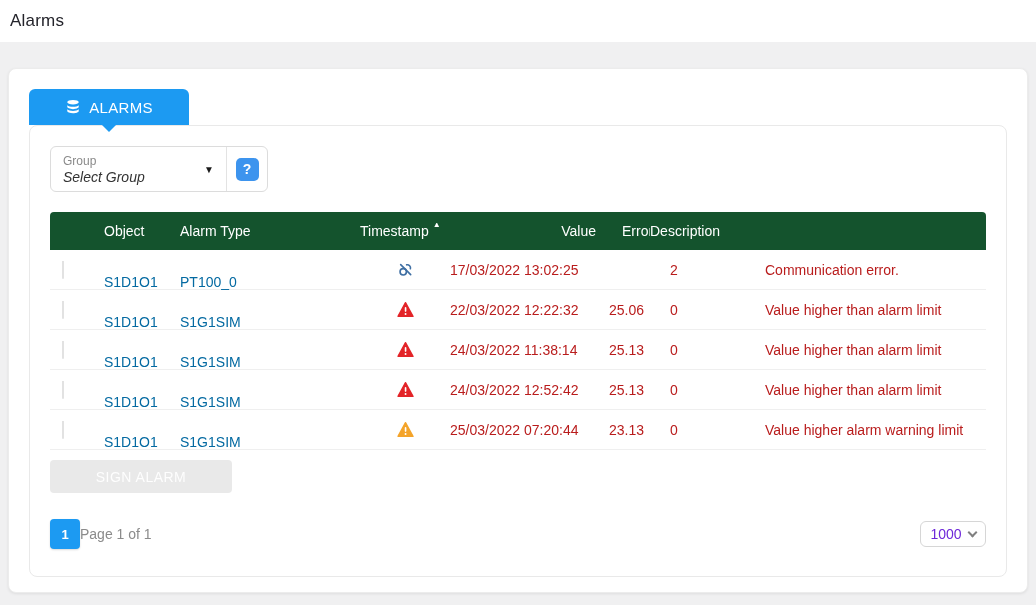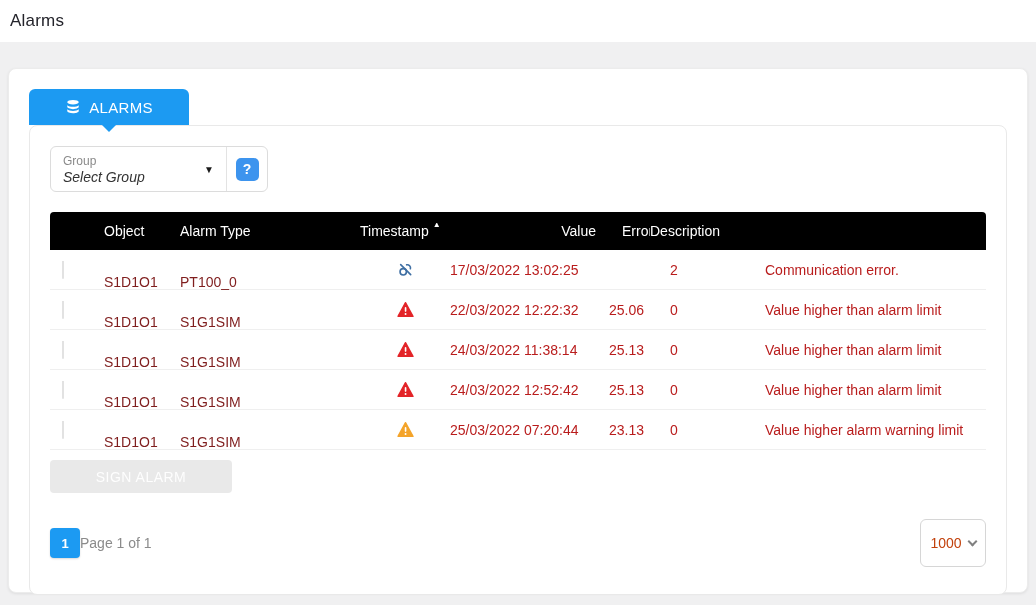--- a/index.html
+++ b/index.html
@@ -36,50 +36,50 @@
   .group-value { font-size:14px; color:#333;font-style:italic; }
   .caret-down { font-size:10px; color:#1a1a1a; }
   .group-divider { width:1px; background:#e3e3e3; }
   .help-cell { width:40px; display:flex; align-items:center; justify-content:center; cursor:pointer; }
   .help-icon { width:23px; height:23px; background:#3d94ee; border-radius:5px; color:#fff;
     font-weight:bold; font-size:14px; display:flex; align-items:center; justify-content:center; }
 
   
   .alarm-table { margin-top:20px; width:100%; }
   .grid { display:grid; grid-template-columns:44px 86px 180px 90px 152px 48px 115px 1fr; align-items:center; }
-  .t-header { background:#000000; color:#fff; height:38px; border-radius:4px 4px 0 0; }
+  .t-header { background:#14532d; color:#fff; height:38px; border-radius:4px 4px 0 0; }
   .t-header .cell { font-size:14px; font-weight:500; cursor:pointer; }
   .t-row { height:40px; border-bottom:1px solid #efefef; background:#fff; }
   .cell { overflow:hidden; white-space:nowrap; }
   .c-check { padding-left:12px; }
   .c-object { padding-left:10px; }
   .c-value { text-align:right; padding-right:6px; }
   .c-error { padding-left:20px; }
   .c-icon { display:flex; justify-content:center; align-items:center; }
   .sort-arrow { font-size:8px; vertical-align:top; position:relative; top:-3px; margin-left:4px; }
 
   .checkbox { width:16px; height:16px; border-radius:4px; cursor:pointer; }
   .checkbox.header { background:#fff; width:17px; height:17px; }
   .checkbox.row { background:#f1f1f1; border:1px solid #e2e2e2; }
 
-  .link-text { color:#7f1d1d; font-size:14px; cursor:pointer;margin-top:24px; }
+  .link-text { color:#0369a1; font-size:14px; cursor:pointer;margin-top:24px; }
   .muted-text { color:#b91c1c; font-size:14px; }
 
   
   .sign-btn { margin-top:10px; width:182px; height:33px; background:#e9e9e9; border:none;
     border-radius:4px; color:rgba(255,255,255,.92); font-size:14px; font-weight:500;
     letter-spacing:.5px; font-family:inherit; }
 
   .pagination { margin-top:26px; display:flex; align-items:center; }
   .page-btn { width:30px; height:30px; background:#1c9af2; border-radius:4px; color:#fff;
     font-size:13px; font-weight:bold; display:flex; align-items:center; justify-content:center;
     cursor:pointer; box-shadow:0 1px 2px rgba(0,0,0,.15); }
   .page-summary { margin-left:0; font-size:14px; color:#8b8b8b; }
-  .page-size { margin-left:auto; width:66px; height:48px; border:1px solid #d6d6d6; border-radius:6px;
-    display:flex; align-items:center; justify-content:center; gap:7px; color:#c2410c; font-size:14px;
+  .page-size { margin-left:auto; width:66px; height:26px; border:1px solid #d6d6d6; border-radius:6px;
+    display:flex; align-items:center; justify-content:center; gap:7px; color:#6d28d9; font-size:14px;
     cursor:pointer; background:#fff; }
   .chev { width:7px; height:7px; border-right:2px solid #808080; border-bottom:2px solid #808080;
     transform:rotate(45deg); margin-top:-4px; }
 </style>
 </head>
 <body>
 
 <div class="topbar">
   <div class="page-title">Alarms</div>
 </div>

